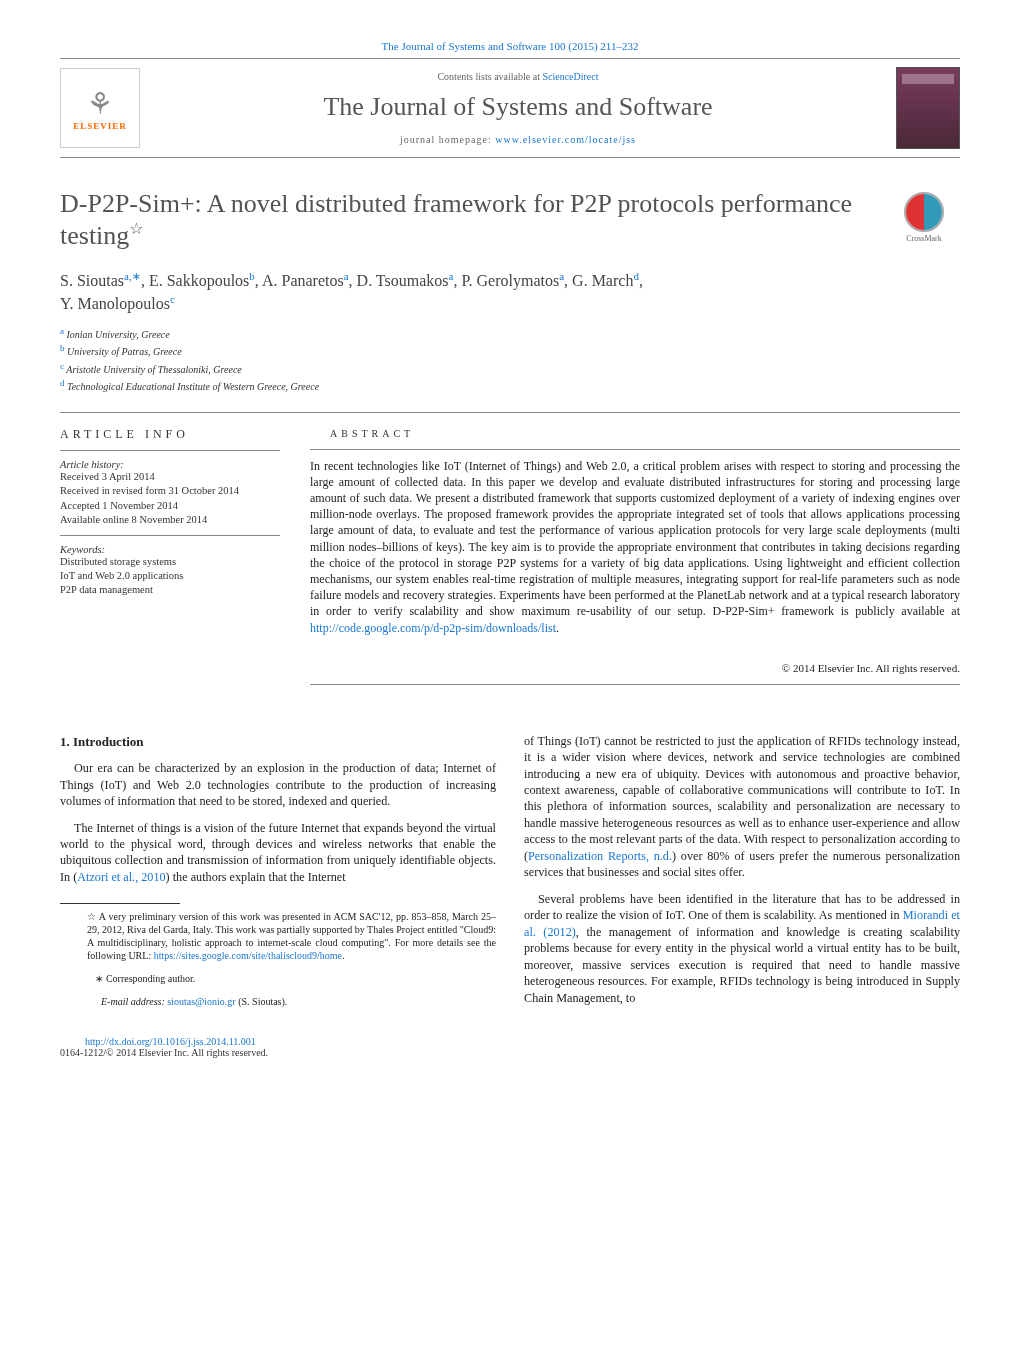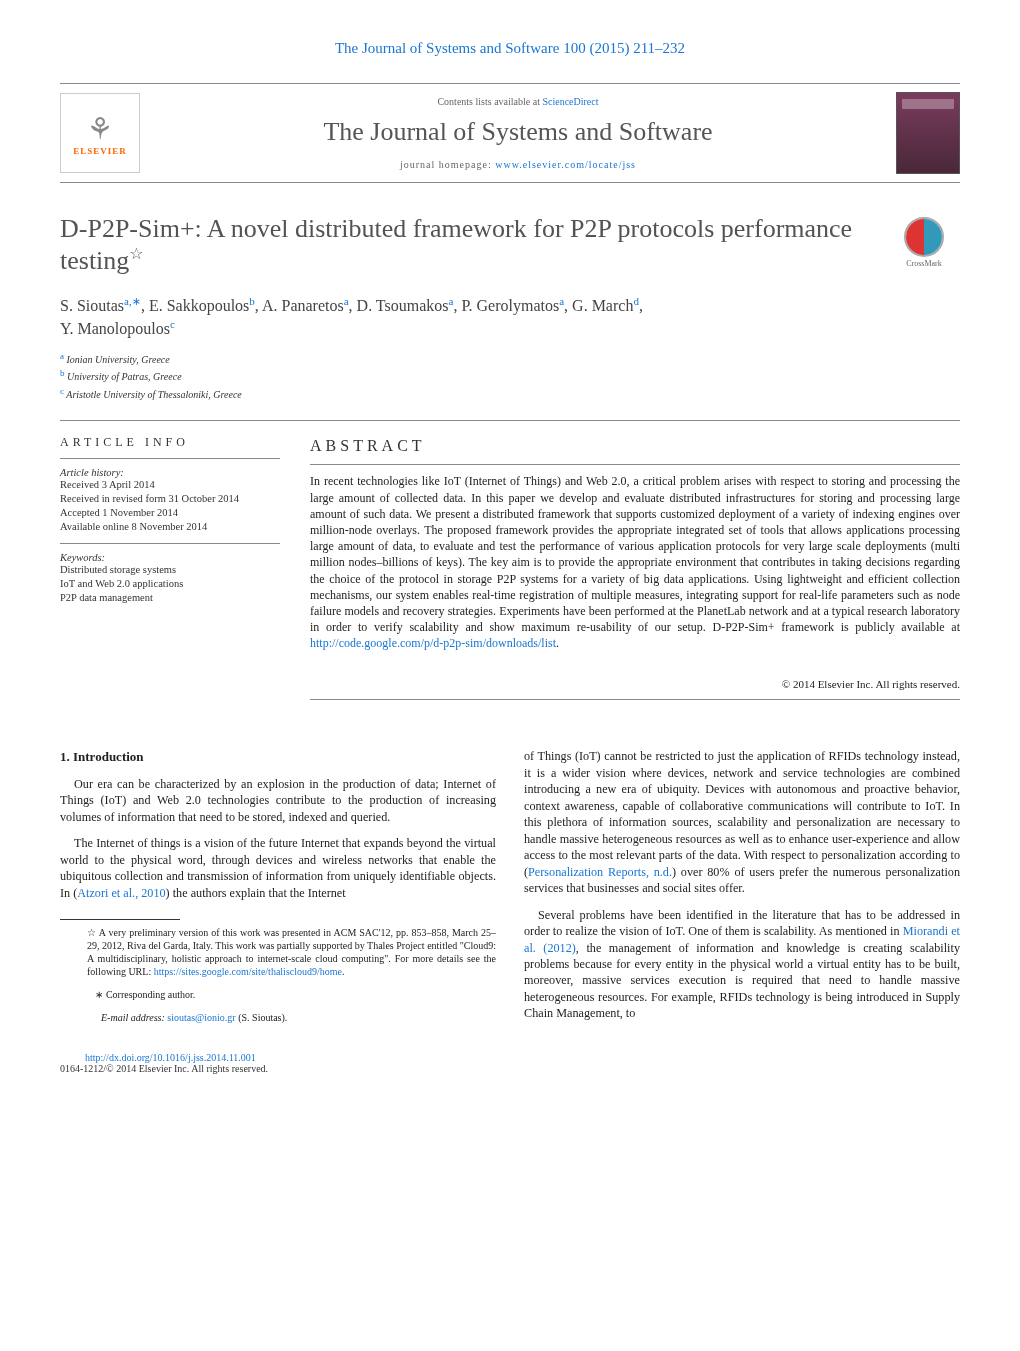--- a/index.html
+++ b/index.html
@@ -9,23 +9,23 @@
     width: 1020px;
     margin: 0 auto;
     color: #222;
     font-size: 13px;
   }
   .page {
     padding: 40px 60px 30px 60px;
   }
   .top-journal-cite {
     text-align: center;
-    font-size: 15px;
+    font-size: 11px;
     color: #1976d2;
-    margin-bottom: 26px;
+    margin-bottom: 6px;
   }
   .masthead {
     border-top: 1px solid #888;
     border-bottom: 1px solid #888;
     display: flex;
     align-items: center;
     padding: 8px 0;
     margin-bottom: 30px;
     position: relative;
   }
@@ -171,24 +171,25 @@
   .info-col .label { font-style: italic; }
   .info-col .history-line { line-height: 1.35; }
   .abstract-col {
     flex: 1;
     font-size: 12px;
     line-height: 1.35;
     text-align: justify;
   }
   .abstract-col .section-head {
     letter-spacing: 4px;
-    font-size: 16px;
+    font-size: 10px;
     text-transform: uppercase;
     color: #333;
     margin-bottom: 8px;
+    margin-left: 20px;
   }
   .abstract-col hr { border: none; border-top: 1px solid #888; margin: 8px 0; }
   .abstract-col a { color: #1976d2; text-decoration: none; }
   .copyright {
     text-align: right;
     font-size: 11px;
     margin-top: 25px;
   }
   .body-cols {
     display: flex;
@@ -269,20 +270,21 @@
 
   <div class="authors">
     <span>S. Sioutas</span><span class="sup">a,∗</span><span>, E. Sakkopoulos</span><span class="sup">b</span><span>, A. Panaretos</span><span class="sup">a</span><span>, D. Tsoumakos</span><span class="sup">a</span><span>, P. Gerolymatos</span><span class="sup">a</span><span>, G. March</span><span class="sup">d</span>,<br>
     <span>Y. Manolopoulos</span><span class="sup">c</span>
   </div>
 
   <div class="affiliations">
     <div><span class="lbl">a</span> <span>Ionian University, Greece</span></div>
     <div><span class="lbl">b</span> <span>University of Patras, Greece</span></div>
     <div><span class="lbl">c</span> <span>Aristotle University of Thessaloniki, Greece</span></div>
+    <div><span class="lbl">d</span> <span>Technological Educational Institute of Western Greece, Greece</span></div>
   </div>
 
   <div class="info-abstract">
     <div class="info-col">
       <div class="section-head">ARTICLE INFO</div>
       <hr>
       <div class="label">Article history:</div>
       <div class="history-line">Received 3 April 2014</div>
       <div class="history-line">Received in revised form 31 October 2014</div>
       <div class="history-line">Accepted 1 November 2014</div>

